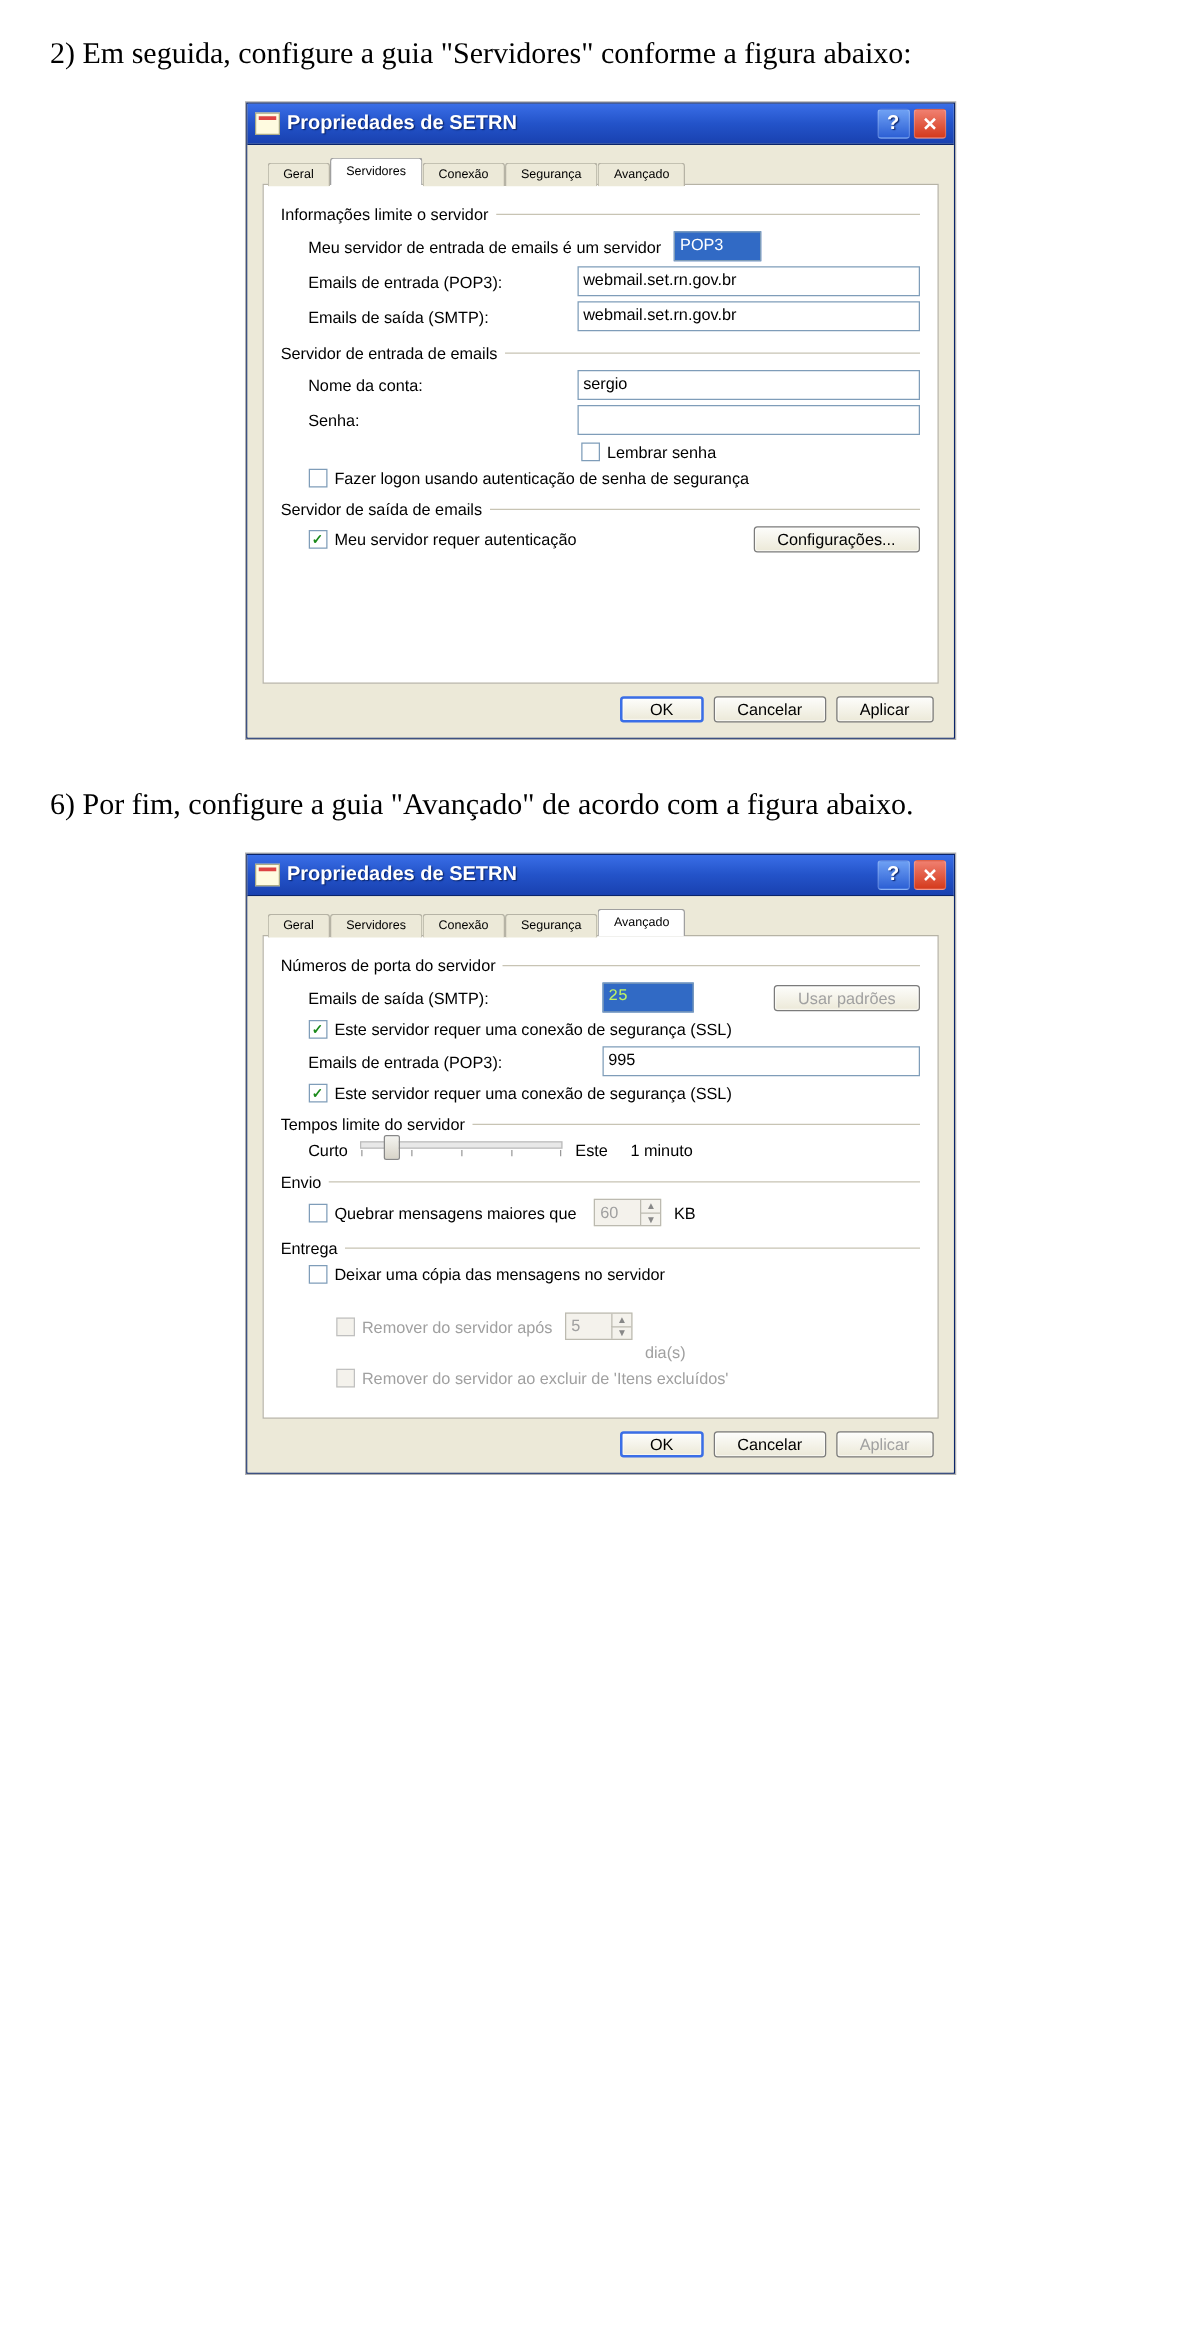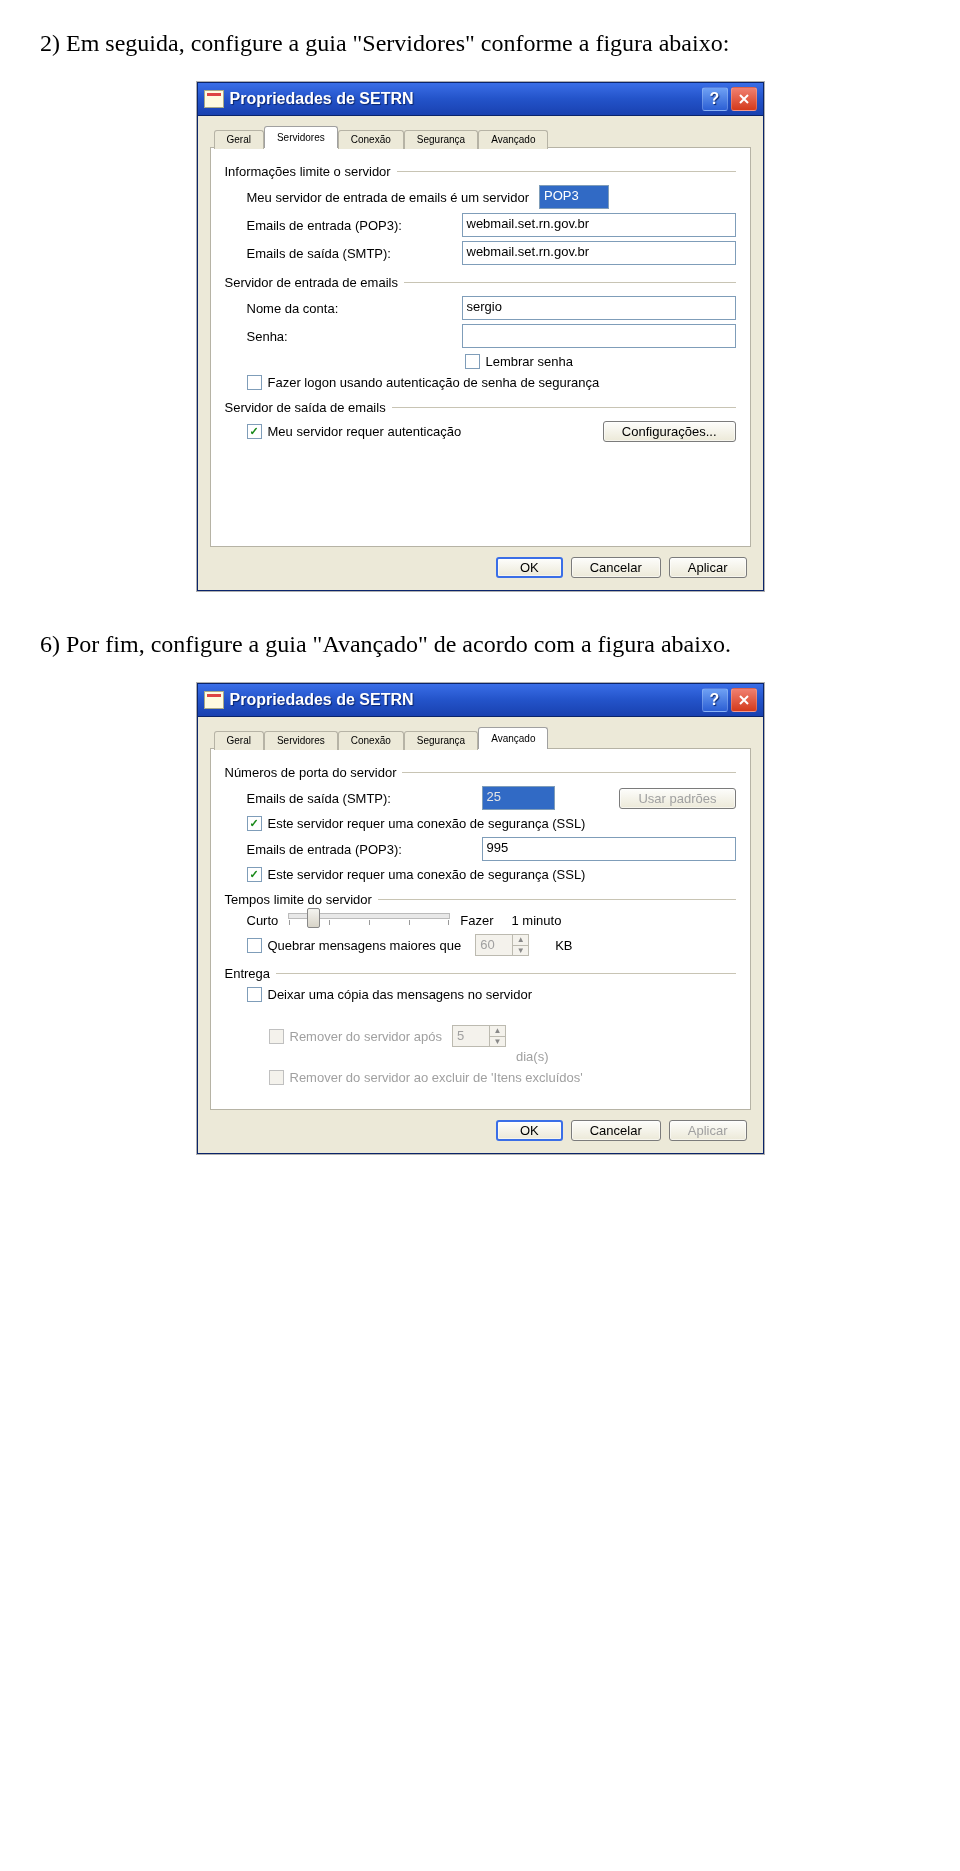--- a/index.html
+++ b/index.html
@@ -263,21 +263,21 @@
       <div class="tab active"><span>Avançado</span></div>
     </div>
     <div class="dlg-body2">
 
       <div class="group-title">
         <span class="gt-text">Números de porta do servidor</span>
         <span class="gt-line"></span>
       </div>
       <div class="row">
         <span class="lbl" style="width:235px;">Emails de saída (SMTP):</span>
-        <span class="text-input small-input" style="background:#316ac5;color:#e5e5e5;"><span>25</span></span>
+        <span class="text-input small-input" style="background:#316ac5;color:#bef264;font-family:Liberation Mono, monospace;"><span>25</span></span>
         <span style="flex:1;"></span>
         <span class="btn disabled">Usar padrões</span>
       </div>
       <div class="chk">
         <span class="chk-box">✓</span>
         <span class="chk-lbl">Este servidor requer uma conexão de segurança (SSL)</span>
       </div>
       <div class="row">
         <span class="lbl" style="width:235px;">Emails de entrada (POP3):</span>
         <span class="text-input small-input"><span>995</span></span>
@@ -294,35 +294,39 @@
       <div class="row" style="align-items:flex-start;">
         <span>Curto</span>
         <span class="slider-track">
           <span class="slider-thumb"></span>
           <span class="tick" style="left:0;"></span>
             <span class="tick" style="left:40px;"></span>
             <span class="tick" style="left:80px;"></span>
             <span class="tick" style="left:120px;"></span>
             <span class="tick" style="left:159px;"></span>
         </span>
-        <span style="margin-right:18px;">Fazer</span>
+        <span style="margin-right:18px;">Este</span>
         <span>1 minuto</span>
       </div>
 
+      <div class="group-title">
+        <span class="gt-text">Envio</span>
+        <span class="gt-line"></span>
+      </div>
       <div class="chk" style="align-items:center;">
         <span class="chk-box"></span>
         <span class="chk-lbl" style="margin-right:14px;">Quebrar mensagens maiores que</span>
         <span class="spinner">
           <span class="sp-val">60</span>
           <span class="sp-btns">
               <div>▲</div>
               <div>▼</div>
             </span>
         </span>
-        <span style="margin-left:26px;">KB</span>
+        <span style="margin-left:10px;">KB</span>
       </div>
 
       <div class="group-title">
         <span class="gt-text">Entrega</span>
         <span class="gt-line"></span>
       </div>
       <div class="chk">
         <span class="chk-box"></span>
         <span class="chk-lbl">Deixar uma cópia das mensagens no servidor</span>
       </div>

